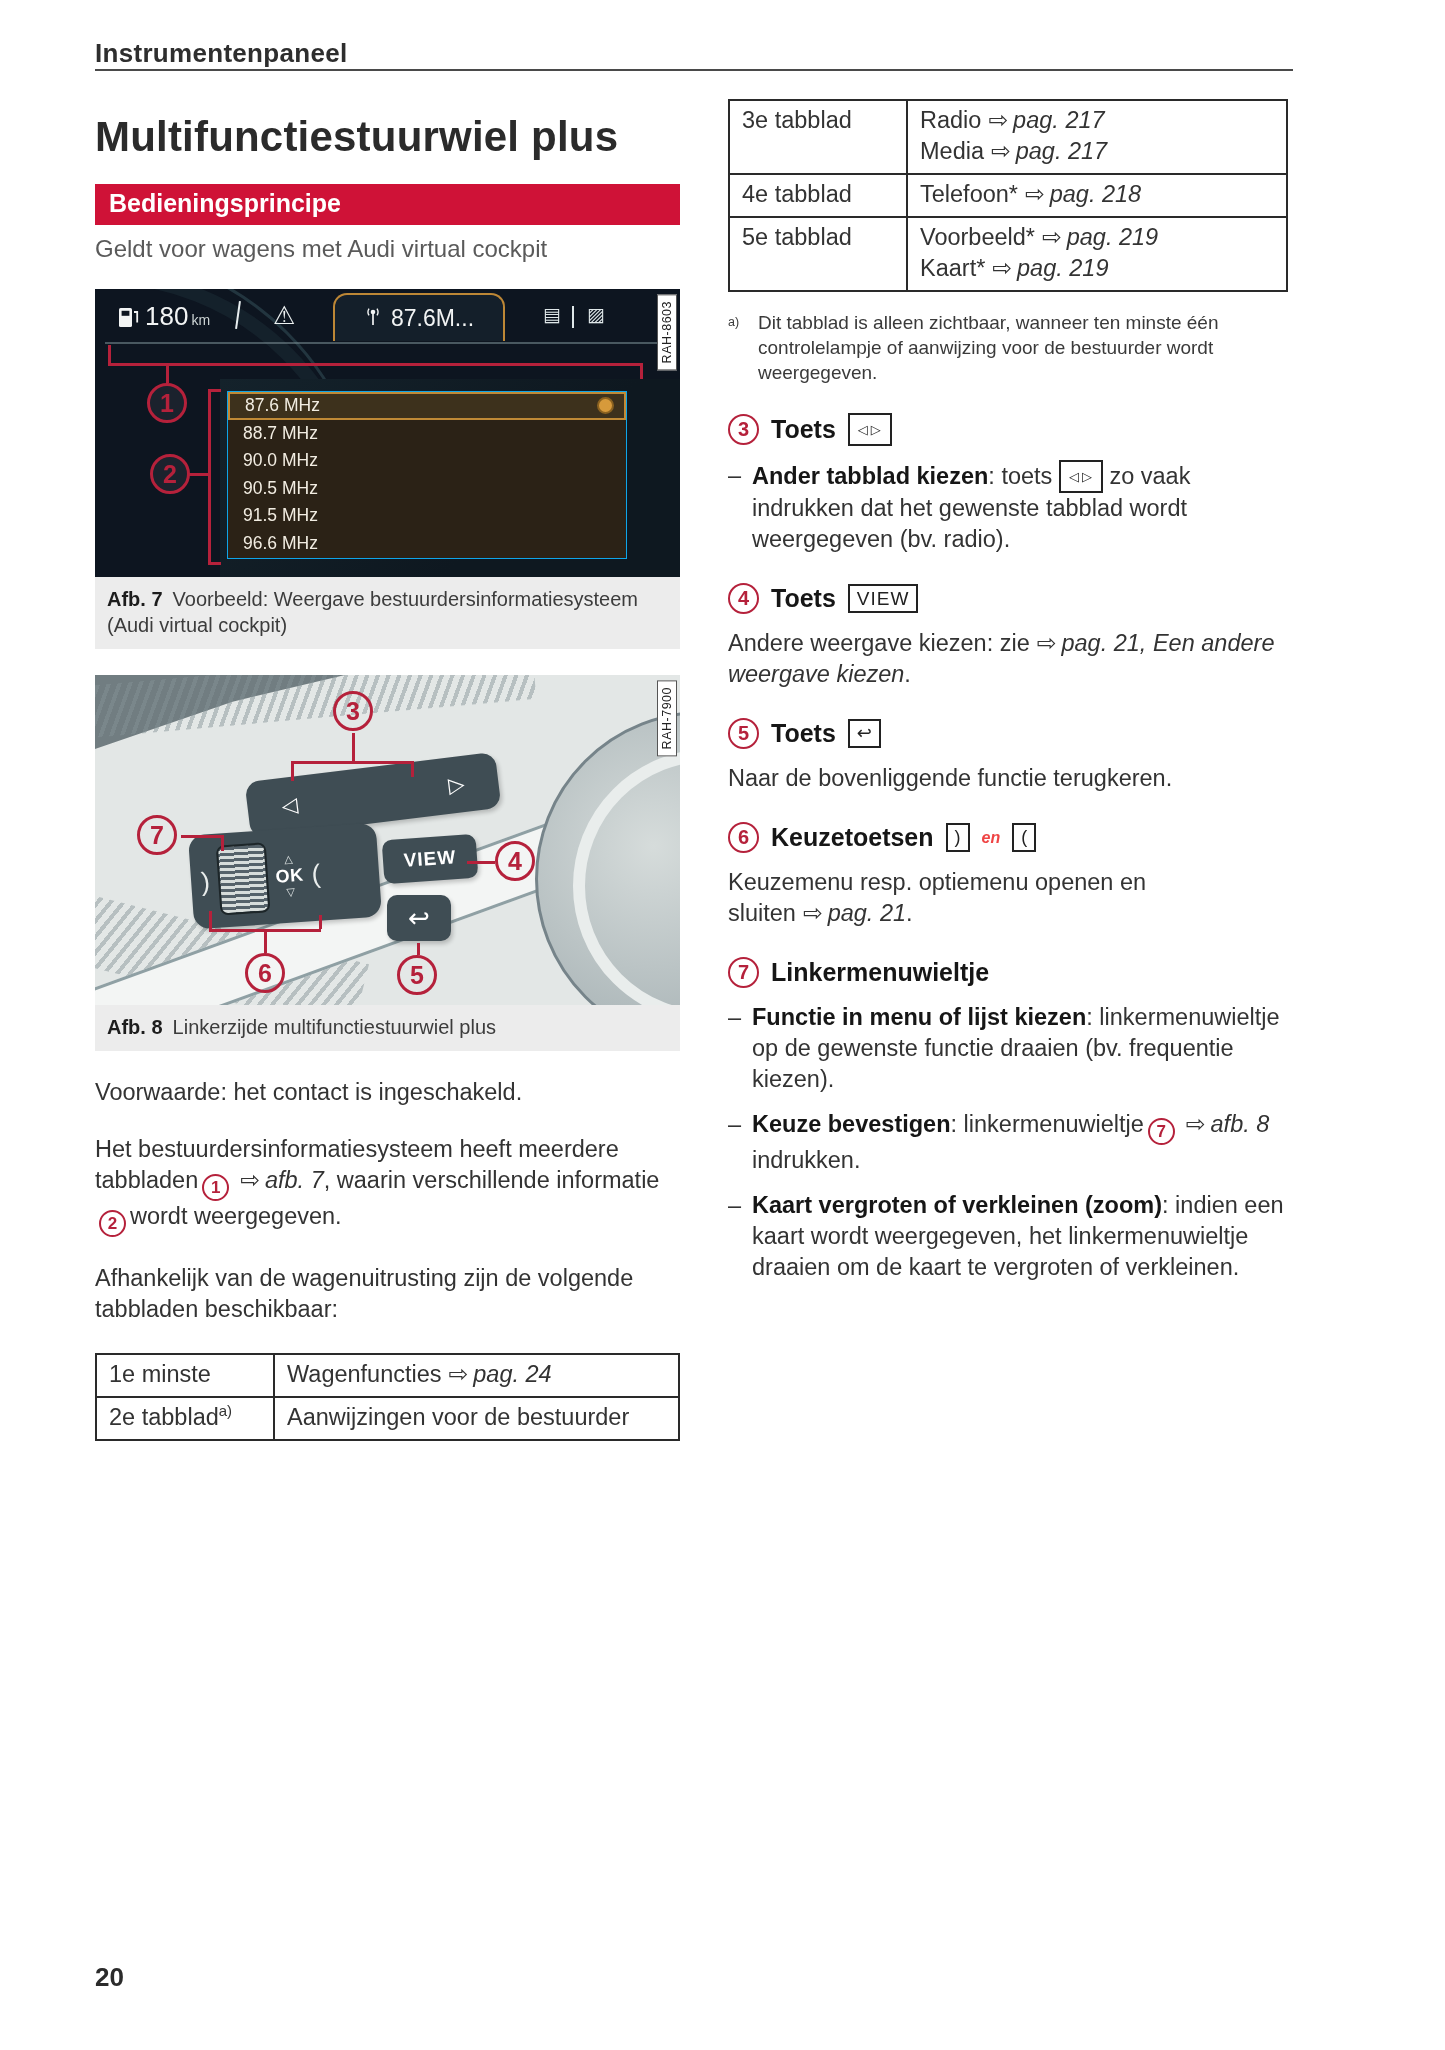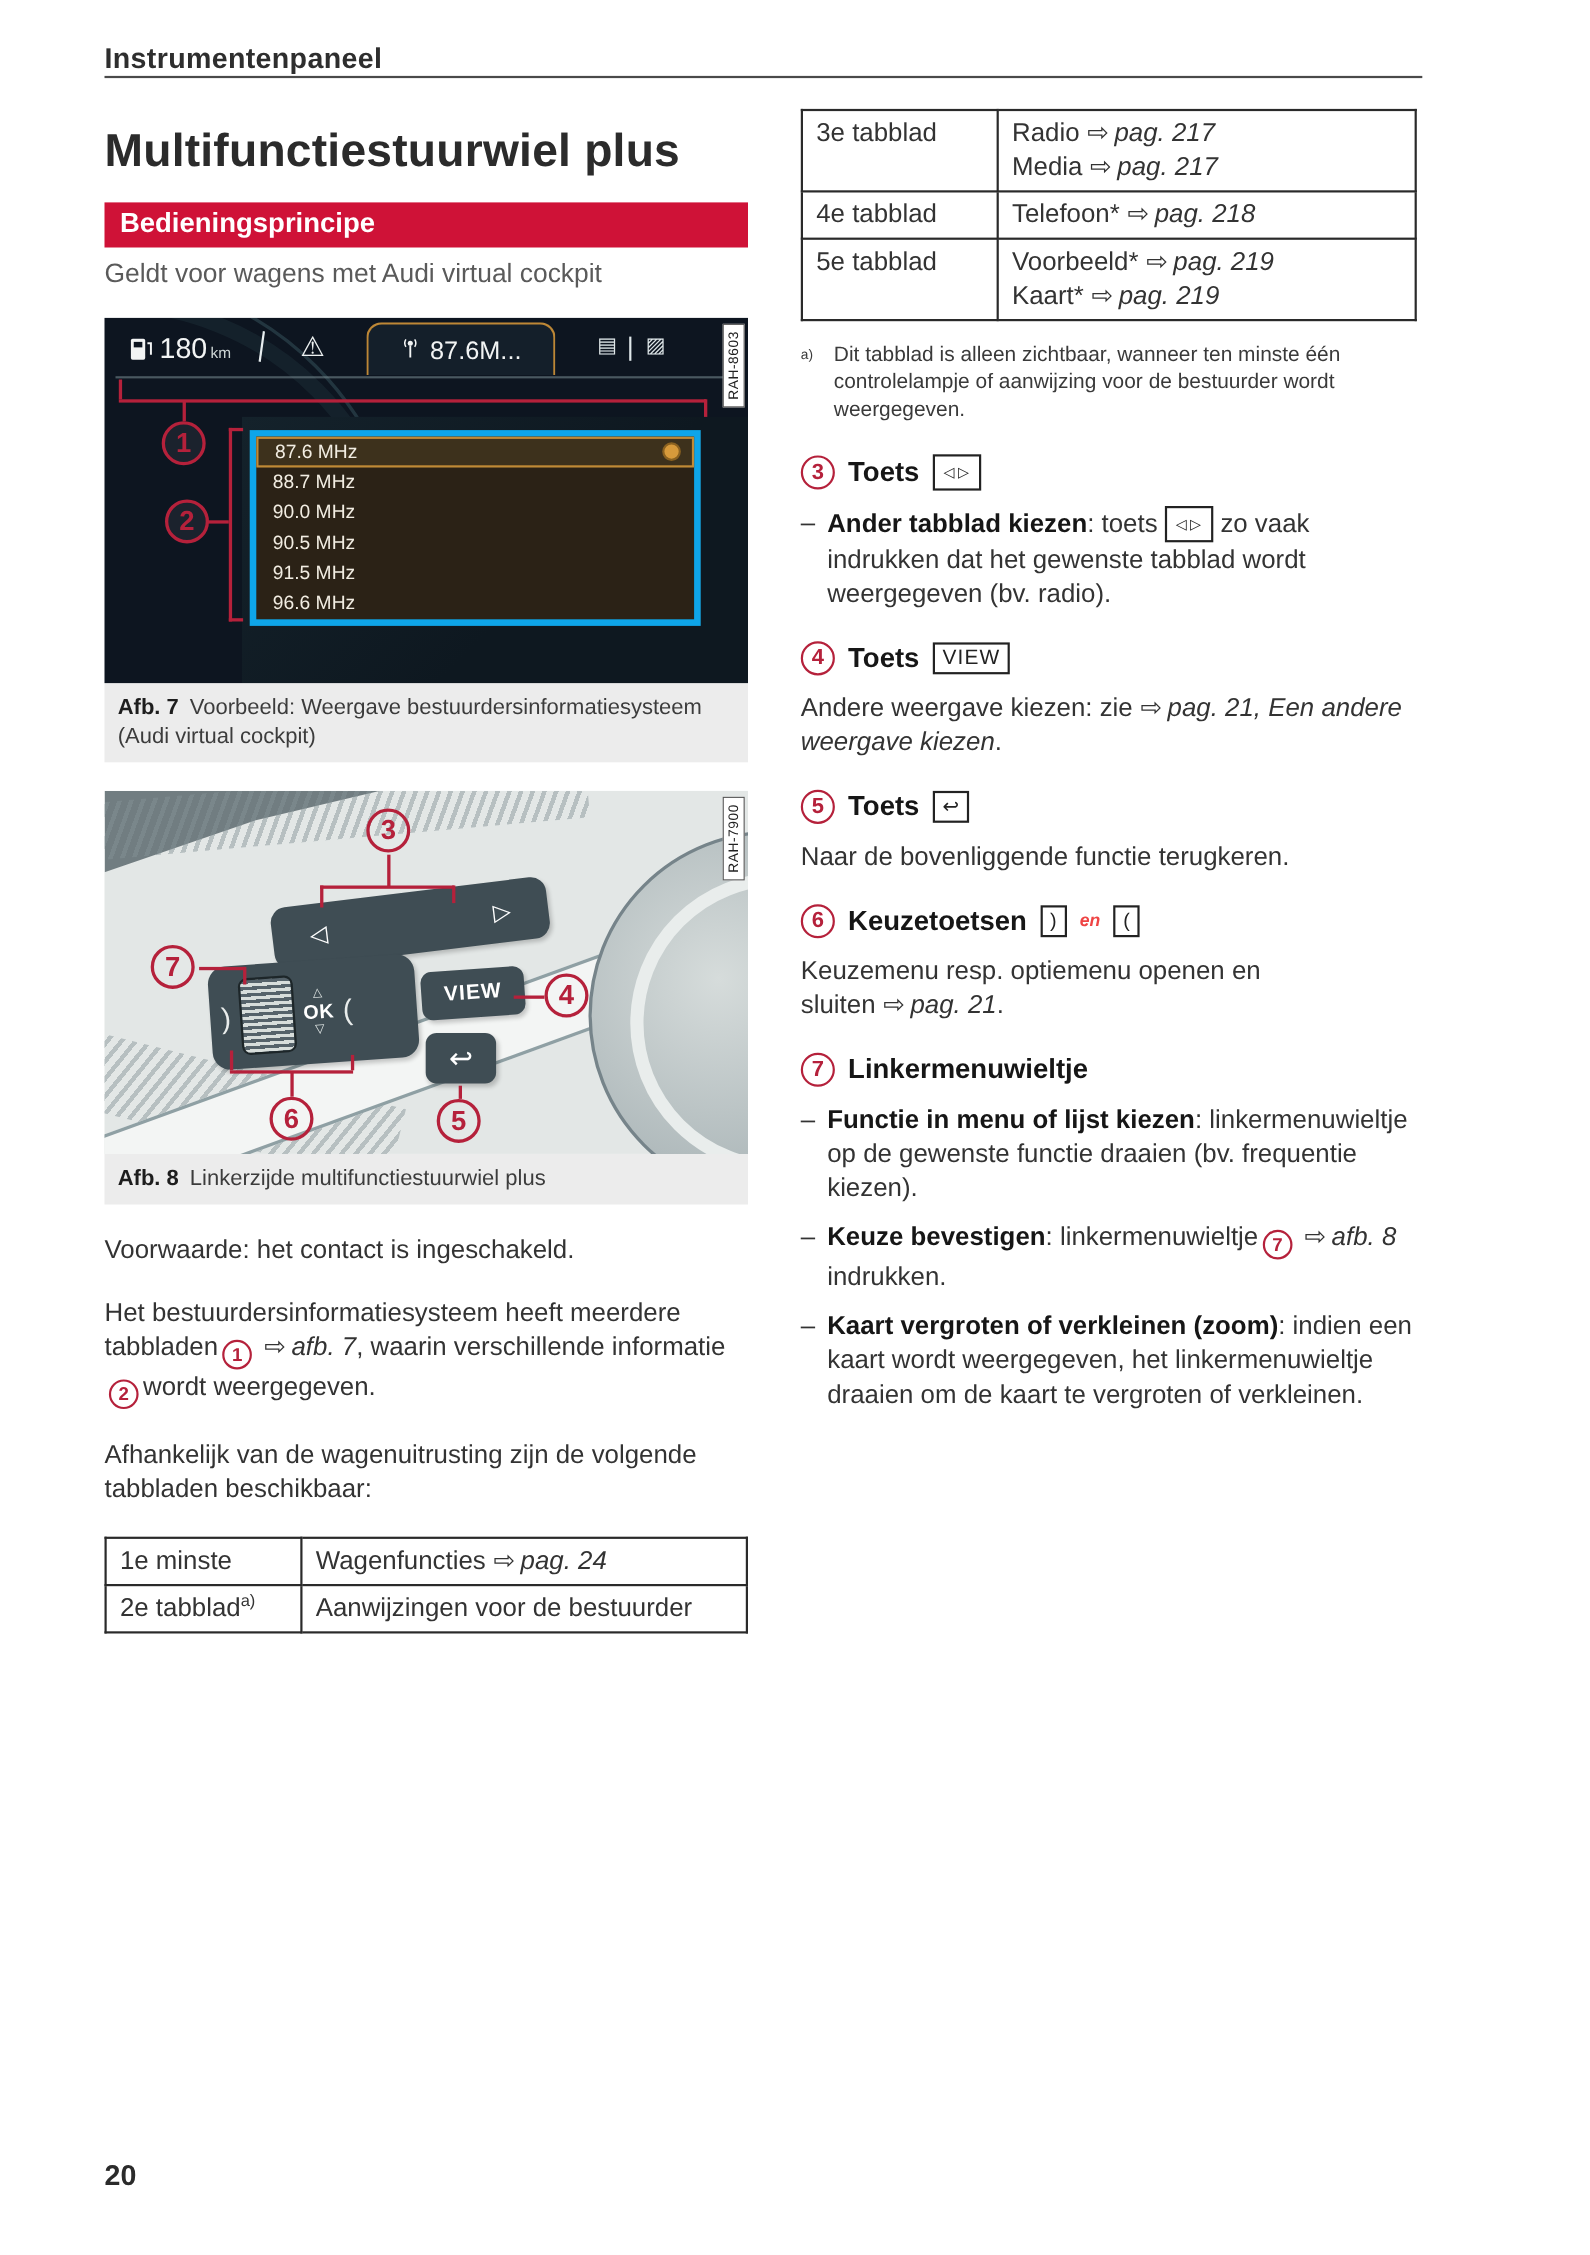--- a/index.html
+++ b/index.html
@@ -47,41 +47,41 @@
   .footnote{margin-top:18px;font-size:19px;line-height:25px;color:#3a3a3a;display:flex;}
   .footnote .mark{flex:0 0 30px;font-size:15px;vertical-align:super;padding-top:0;}
   
   .figure{position:relative;overflow:hidden;margin-top:26px;}
   .caption{background:#ececec;padding:9px 12px 11px 12px;font-size:20px;line-height:26px;color:#3c3c3c;margin-top:0;}
   .caption b{color:#1d1d1d;margin-right:10px;}
   .rah{position:absolute;top:5px;background:#fff;border:1px solid #555;color:#222;
        writing-mode:vertical-rl;transform:rotate(180deg);font-size:12.5px;letter-spacing:.5px;
        padding:6px 2px;text-align:center;}
   
-  .fig7{width:585px;height:332px;background:#0d1520;}
+  .fig7{width:585px;height:288px;background:#0d1520;}
   .f7-dial{position:absolute;left:-290px;top:-40px;width:560px;height:560px;border-radius:50%;
            border:3px solid #35505a;opacity:.55;}
   .f7-dial2{position:absolute;left:-270px;top:-20px;width:520px;height:520px;border-radius:50%;
            border:14px solid #16242e;opacity:.8;}
   .f7-shade{position:absolute;right:0;top:90px;width:460px;height:242px;
             background:linear-gradient(135deg,#14222b 0%,#0e1820 60%);}
   .f7-topbar{position:absolute;left:0;top:0;width:100%;height:54px;}
   .f7-fuel{position:absolute;left:22px;top:15px;}
   .f7-range{position:absolute;left:50px;top:12px;color:#f2f4f4;font-size:26px;font-weight:500;}
   .f7-unit{font-size:14px;color:#cdd5d5;margin-left:3px;}
   .f7-div{position:absolute;left:142px;top:12px;width:2px;height:28px;background:#e8eef0;transform:rotate(8deg);}
   .f7-warn{position:absolute;left:178px;top:12px;color:#eef2f2;font-size:25px;}
   .f7-tab{position:absolute;left:238px;top:4px;width:168px;height:46px;border:2.5px solid #bd8736;border-bottom:none;
           border-radius:14px 14px 0 0;background:rgba(28,42,52,.5);display:flex;align-items:center;justify-content:center;gap:9px;}
   .f7-tablabel{color:#f2f4f4;font-size:23px;}
   .f7-ic{position:absolute;top:16px;color:#dfe7e9;font-size:19px;line-height:20px;}
   .f7-underline{position:absolute;left:10px;top:53px;width:562px;height:2px;background:#7c9096;opacity:.55;}
   .redline{position:absolute;background:#b5213b;}
   .f7-panel{position:absolute;left:132px;top:102px;width:398px;height:166px;background:#2b2216;
-            border:6px solid #0ea5e9;}
+            border:1px solid #0ea5e9;}
   .f7-row{height:27.5px;display:flex;align-items:center;padding:0 10px 0 15px;color:#f2ede2;font-size:17.5px;}
   .f7-row.sel{border:2px solid #c08a36;background:#3d311c;height:27.5px;box-sizing:border-box;
               justify-content:space-between;}
   .f7-sndicon{width:13px;height:13px;border-radius:50%;background:#d79a3b;border:2px solid #8a6120;}
   
   .fig8{width:585px;height:330px;background:#e3e7e6;}
   .f8-hatch-top{position:absolute;left:-20px;top:-8px;width:460px;height:52px;transform:rotate(-5deg);
      background:repeating-linear-gradient(115deg,#84929677 0 4px,transparent 4px 10px);}
   .f8-hatch-bot{position:absolute;left:-30px;top:252px;width:300px;height:70px;transform:rotate(14deg);
      background:repeating-linear-gradient(115deg,#84929677 0 4px,transparent 4px 10px);}

